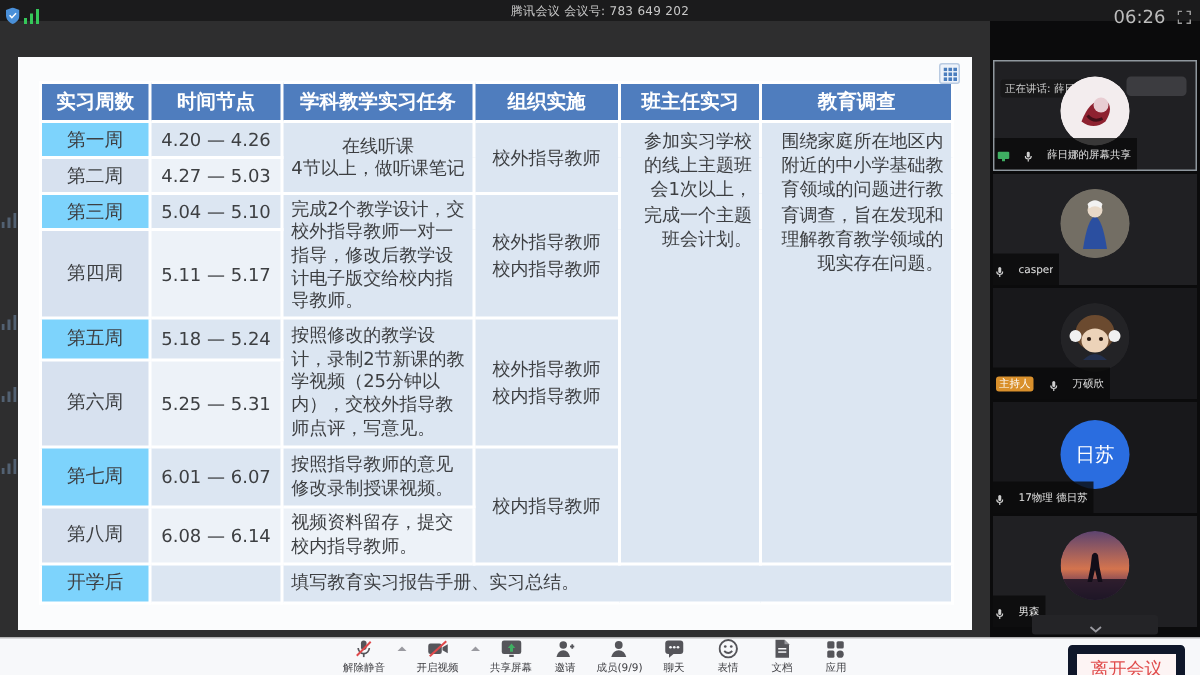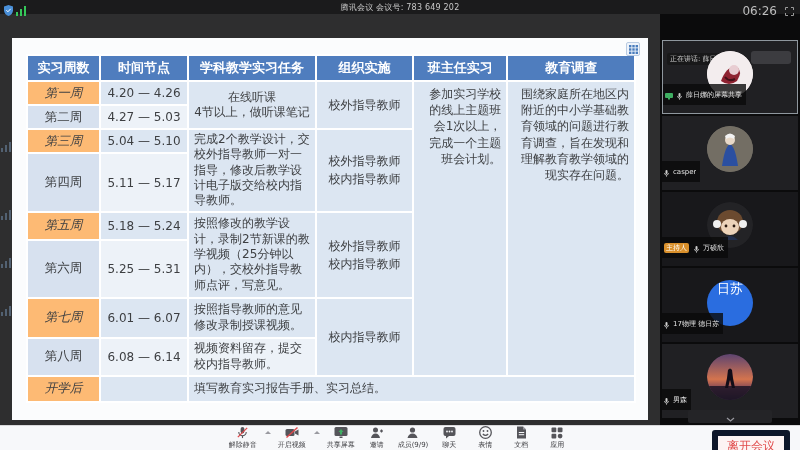--- a/index.html
+++ b/index.html
@@ -24,44 +24,44 @@
               display:flex; align-items:center; justify-content:center; cursor:pointer; }
 
   
   table { border-collapse:collapse; width:100%; table-layout:fixed; color:#3d3f42; }
   th { background:#4f7dbe; color:#fff; font-size:13px; font-weight:bold; padding:3px 2px; }
   td { border:2px solid #fff; font-size:12px; padding:2px 5px; vertical-align:middle; }
   th { border:2px solid #fff; }
   tr.odd  td { background:#dce6f2; }
   tr.even td { background:#edf2f8; }
   td.week { text-align:center; font-size:12.5px; }
-  tr.odd  td.week { background:#fdba74;font-style:italic; }
+  tr.odd  td.week { background:#7dd3fc; }
   tr.even td.week { background:#d7e1ef; }
   td.dates { text-align:center; white-space:nowrap; }
   td.task  { text-align:left; line-height:1.28; }
   td.task.center { text-align:center;margin-top:36px; }
   td.org   { text-align:center; line-height:1.5; }
   td.long  { vertical-align:top; text-align:right; line-height:1.35; padding-top:4px; }
   .pre { white-space:pre-line; }
 
   
   .wmark { position:absolute; left:1px; width:10px; height:10px; opacity:.75; }
 
   
   .sidebar { position:absolute; top:14px; right:0; width:140px; height:411px; background:#0b0b0c; }
   .tiles { position:absolute; top:26px; left:2px; right:2px; }
   .tile { position:relative; height:74px; margin-bottom:2px; background:#202023; overflow:hidden; cursor:pointer; }
   .tile.speaking { border:1px solid #8f979e; }
   .tile.dark { background:#18181b; }
   .avatar-wrap { position:absolute; left:0; right:0; top:10px; display:flex; justify-content:center; }
   .avatar-circle { width:46px; height:46px; border-radius:50%; display:flex;
-                   justify-content:center; overflow:hidden; }
+                   align-items:center; justify-content:center; overflow:hidden; }
   .avatar-blue { background:#2a6de0; color:#fff; font-size:13px; }
-  .name-bar { position:absolute; left:0; bottom:8px; max-width:100%; display:flex; align-items:center;
-              gap:4px; background:rgba(10,10,10,.8); padding:1px 4px 1px 2px; }
+  .name-bar { position:absolute; left:0; bottom:0; max-width:100%; display:flex; align-items:center;
+              gap:10px; background:rgba(10,10,10,.8); padding:1px 4px 1px 2px; }
   .name-text { font-size:7px; color:#e3e3e3; white-space:nowrap; overflow:hidden; }
   .host-badge { font-size:7px; color:#fff; background:#d9902c; border-radius:2px;
                 padding:0 2px; margin-right:1px; }
   .speak-pill { position:absolute; top:12px; left:4px; background:rgba(20,20,20,.65);
                 color:#cfcfcf; font-size:7px; padding:1px 3px; border-radius:2px; }
   .mini-preview { position:absolute; top:10px; right:6px; width:40px; height:13px;
                   background:#3c3c40; border-radius:3px; }
   .collapse-bar { position:absolute; bottom:2px; left:50%; transform:translateX(-50%);
                   width:84px; height:13px; background:#242427; border-radius:2px;
                   display:flex; align-items:center; justify-content:center; cursor:pointer; }

